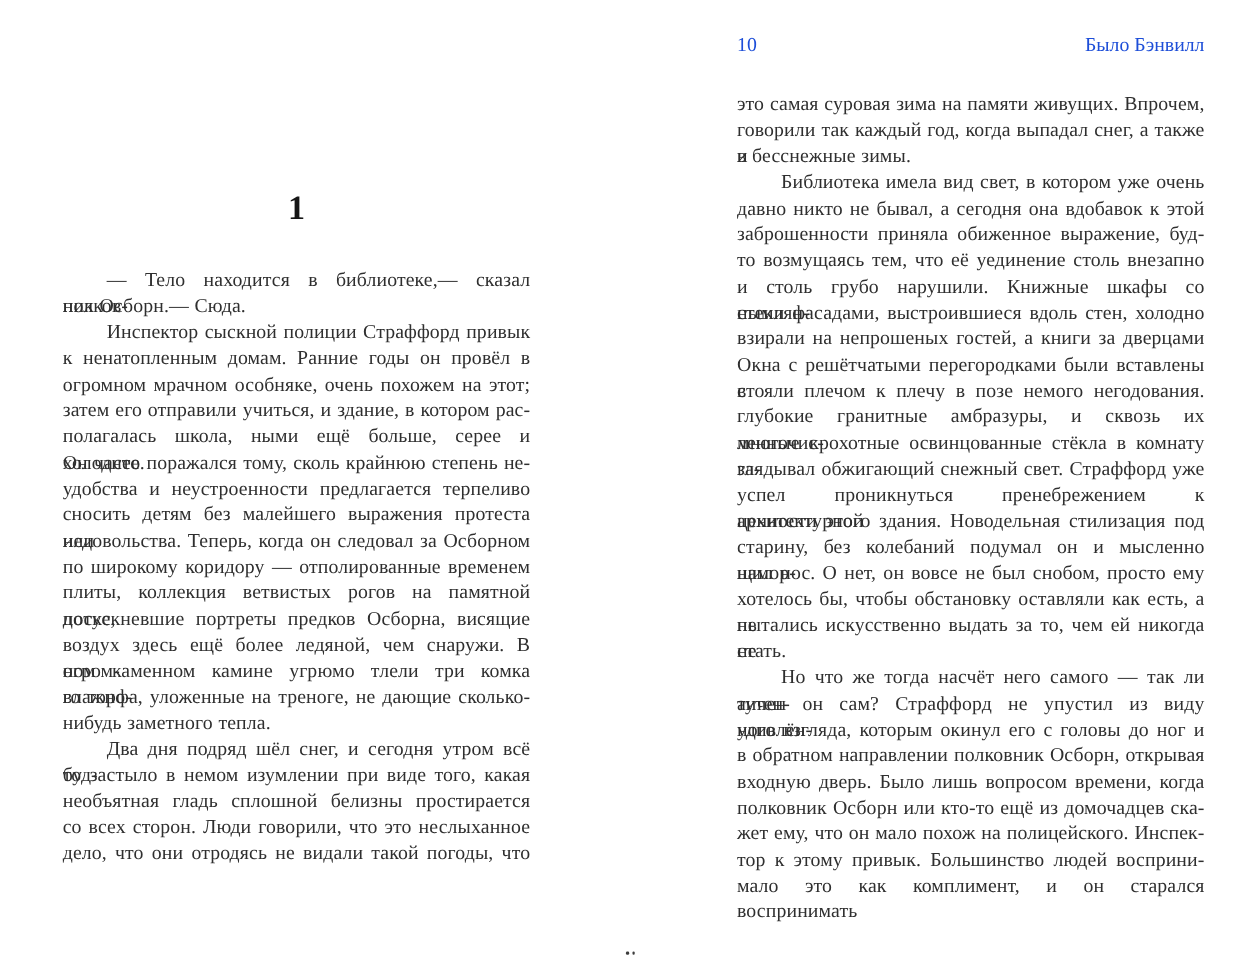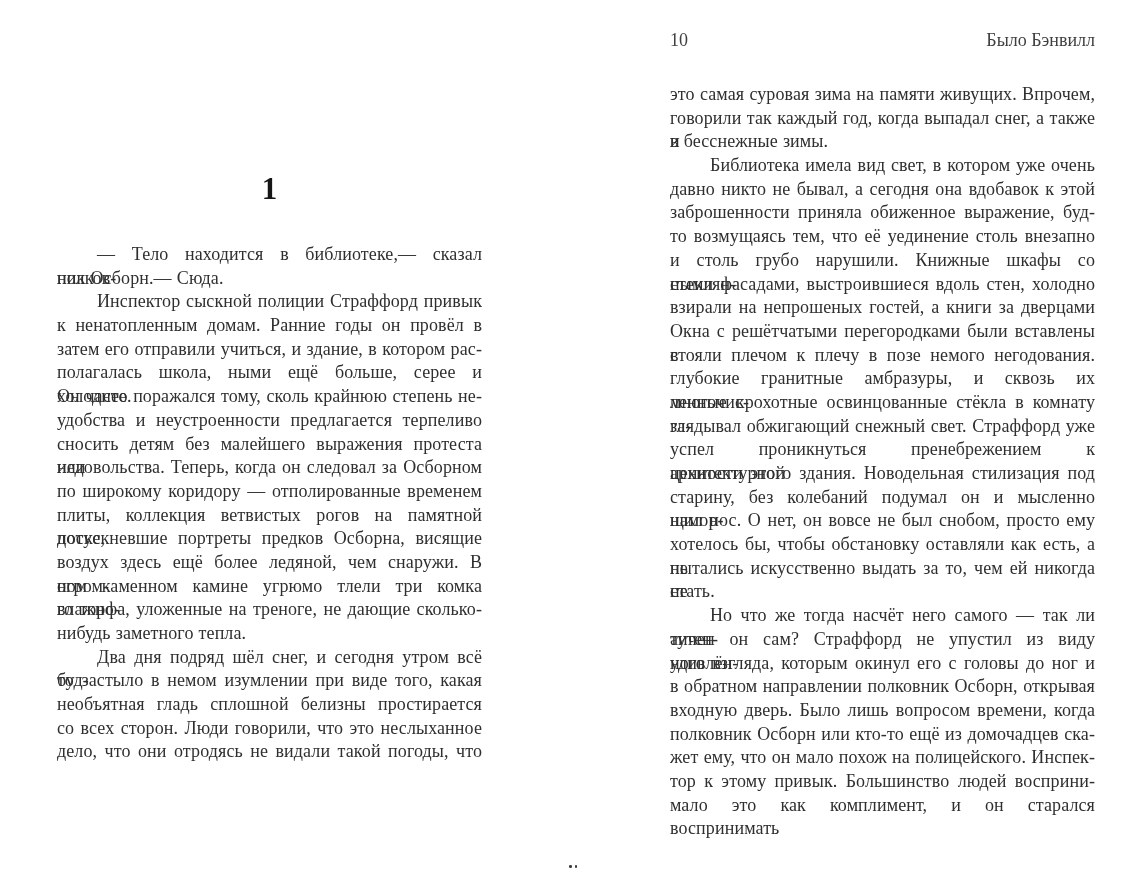--- a/index.html
+++ b/index.html
@@ -38,21 +38,21 @@
 
   .running-head {
     position: absolute;
     top: 30px;
     left: 0;
     width: 100%;
     display: flex;
     justify-content: space-between;
     align-items: baseline;
     font-size: 18px;
-    color: #404040;
+    color: #1d4ed8;
   }
 
   .page-body {
     position: absolute;
     left: 0;
     width: 100%;
   }
   .left-body  { top: 243px; }
   .right-body { top: 83px; }
 
@@ -97,20 +97,21 @@
   <section class="page-column left-column">
     <h2 class="chapter-number">1</h2>
     <div class="page-body left-body" id="left-body">
         <div class="paragraph">
           <div class="line indent">— Тело находится в библиотеке,— сказал полков-</div>
           <div class="line para-end">ник Осборн.— Сюда.</div>
         </div>
         <div class="paragraph">
           <div class="line indent">Инспектор сыскной полиции Страффорд привык</div>
           <div class="line">к ненатопленным домам. Ранние годы он провёл в</div>
+          <div class="line">огромном мрачном особняке, очень похожем на этот;</div>
           <div class="line">затем его отправили учиться, и здание, в котором рас-</div>
           <div class="line">полагалась школа, ными ещё больше, серее и холоднее.</div>
           <div class="line">Он часто поражался тому, сколь крайнюю степень не-</div>
           <div class="line">удобства и неустроенности предлагается терпеливо</div>
           <div class="line">сносить детям без малейшего выражения протеста или</div>
           <div class="line">недовольства. Теперь, когда он следовал за Осборном</div>
           <div class="line">по широкому коридору — отполированные временем</div>
           <div class="line">плиты, коллекция ветвистых рогов на памятной доске,</div>
           <div class="line">потускневшие портреты предков Осборна, висящие</div>
           <div class="line">воздух здесь ещё более ледяной, чем снаружи. В огром-</div>

